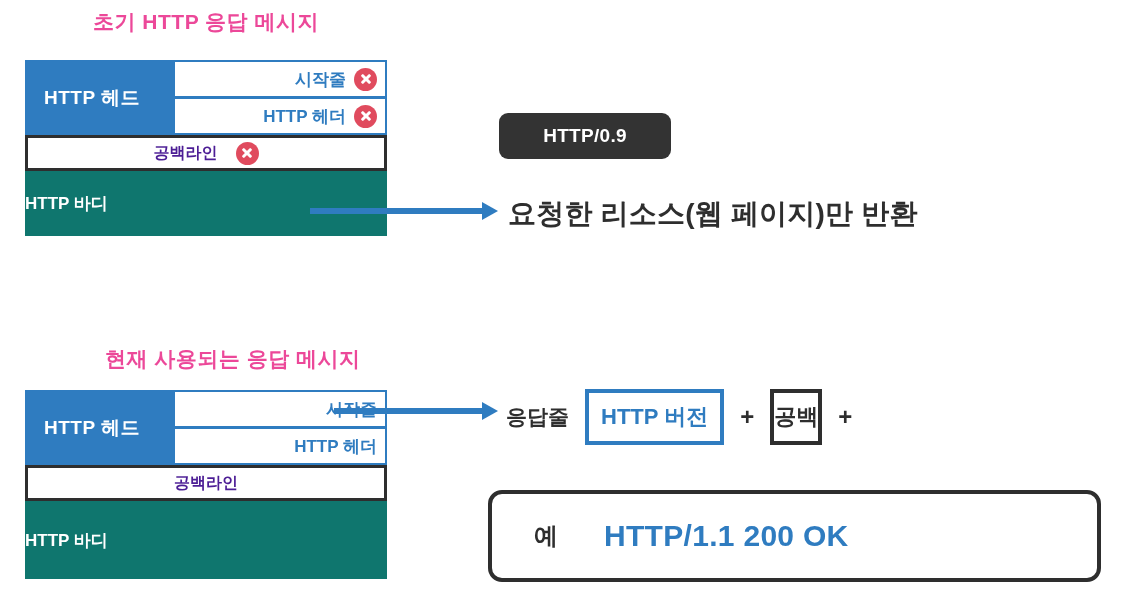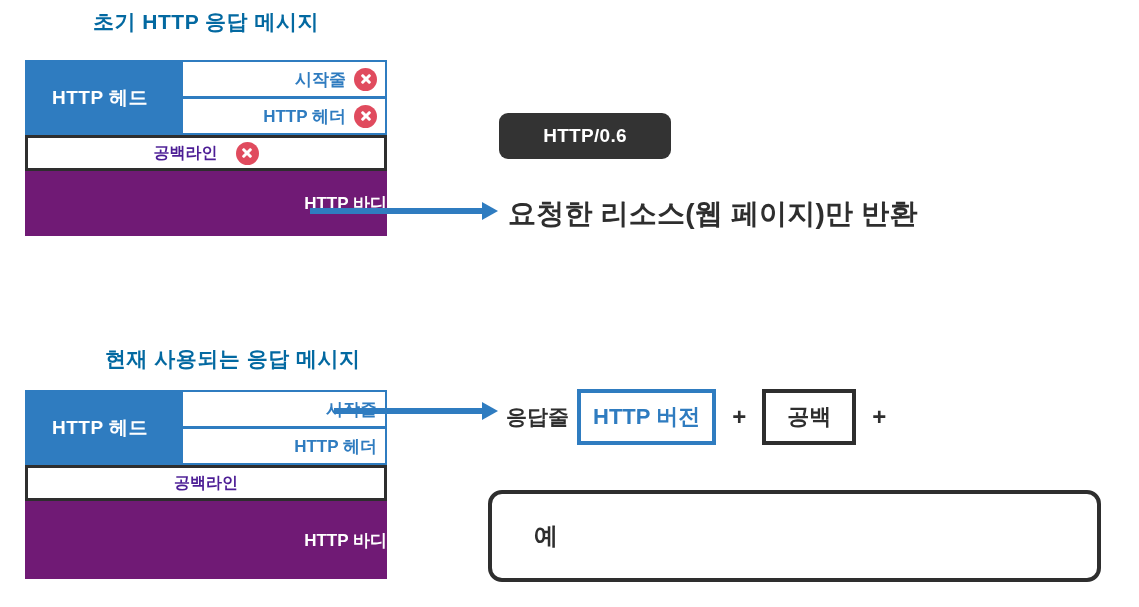--- a/index.html
+++ b/index.html
@@ -16,21 +16,21 @@
     height: 607px;
     background: #ffffff;
     overflow: hidden;
   }
 
   
   .section-title {
     position: absolute;
     font-size: 21px;
     font-weight: bold;
-    color: #0369a1;
+    color: #ec4899;
     letter-spacing: 0.5px;
     white-space: nowrap;
   }
   #title-legacy { left: 93px; top: 8px; }
   #title-current { left: 77px; top: 345px; margin-left: 28px; }
 
   
   .msg-diagram {
     position: absolute;
     width: 362px;
@@ -47,21 +47,20 @@
   .head-label {
     width: 134px;
     flex: 0 0 134px;
     display: flex;
     align-items: center;
     justify-content: center;
     color: #ffffff;
     font-size: 19px;
     font-weight: bold;
     letter-spacing: 0.5px;
-    margin-left: 8px;
   }
   .head-rows {
     flex: 1 1 auto;
     display: flex;
     flex-direction: column;
     padding: 2px 2px 2px 16px;
     box-sizing: border-box;
   }
   .head-row {
     flex: 1 1 50%;
@@ -92,24 +91,24 @@
     position: relative;
   }
   .blank-row .row-text {
     color: #4c1d95;
     font-size: 16px;
     font-weight: bold;
   }
 
   .body-block {
     height: 65px;
-    background: #701a75;
-    display: flex;
-    align-items: center;
-    justify-content: flex-end;
+    background: #0f766e;
+    display: flex;
+    align-items: center;
+    justify-content: flex-start;
     position: relative;
   }
   #diagram-current .body-block { height: 78px; }
   .body-block .row-text {
     color: #ffffff;
     font-size: 17px;
     font-weight: bold;
   }
 
   
@@ -204,21 +203,21 @@
     left: 506px;
     top: 387px;
     display: flex;
     align-items: center;
     height: 60px;
   }
   #formula .formula-label {
     font-size: 21px;
     font-weight: bold;
     color: #2e2e2e;
-    margin-right: 8px;
+    margin-right: 16px;
     white-space: nowrap;
   }
   .token-box {
     display: flex;
     align-items: center;
     justify-content: center;
     box-sizing: border-box;
     height: 56px;
     font-size: 22px;
     font-weight: bold;
@@ -226,21 +225,21 @@
     background: #ffffff;
   }
   .token-box.blue {
     border: 4px solid #2f7cc0;
     color: #2f7cc0;
     padding: 0 12px;
   }
   .token-box.black {
     border: 4px solid #2e2e2e;
     color: #2e2e2e;
-    padding: 0 21px;
+    padding: 0 0;
   }
   .plus {
     font-size: 24px;
     font-weight: bold;
     color: #2e2e2e;
     margin: 0 16px;
   }
 
   
   #example-box {
@@ -307,21 +306,21 @@
     <div class="body-block">
       <span class="row-text">HTTP 바디</span>
     </div>
   </div>
 
   <div class="arrow" id="arrow-legacy">
     <div class="shaft"></div>
     <div class="head"></div>
   </div>
 
-  <div class="version-badge" id="badge-http09">HTTP/0.6</div>
+  <div class="version-badge" id="badge-http09">HTTP/0.9</div>
 
   <div id="legacy-desc">요청한 리소스(웹 페이지)만 반환</div>
 
   <div class="section-title" id="title-current">현재 사용되는 응답 메시지</div>
 
   <div class="msg-diagram" id="diagram-current">
 
     <div class="head-block">
       <div class="head-label">HTTP 헤드</div>
       <div class="head-rows">
@@ -357,15 +356,16 @@
     <span class="plus">+</span>
 
     <span class="token-box black">공백</span>
 
     <span class="plus">+</span>
 
   </div>
 
   <div id="example-box">
     <span class="ex-label">예</span>
+    <span class="ex-value">HTTP/1.1 200 OK</span>
   </div>
 
 </div>
 
 </body></html>

